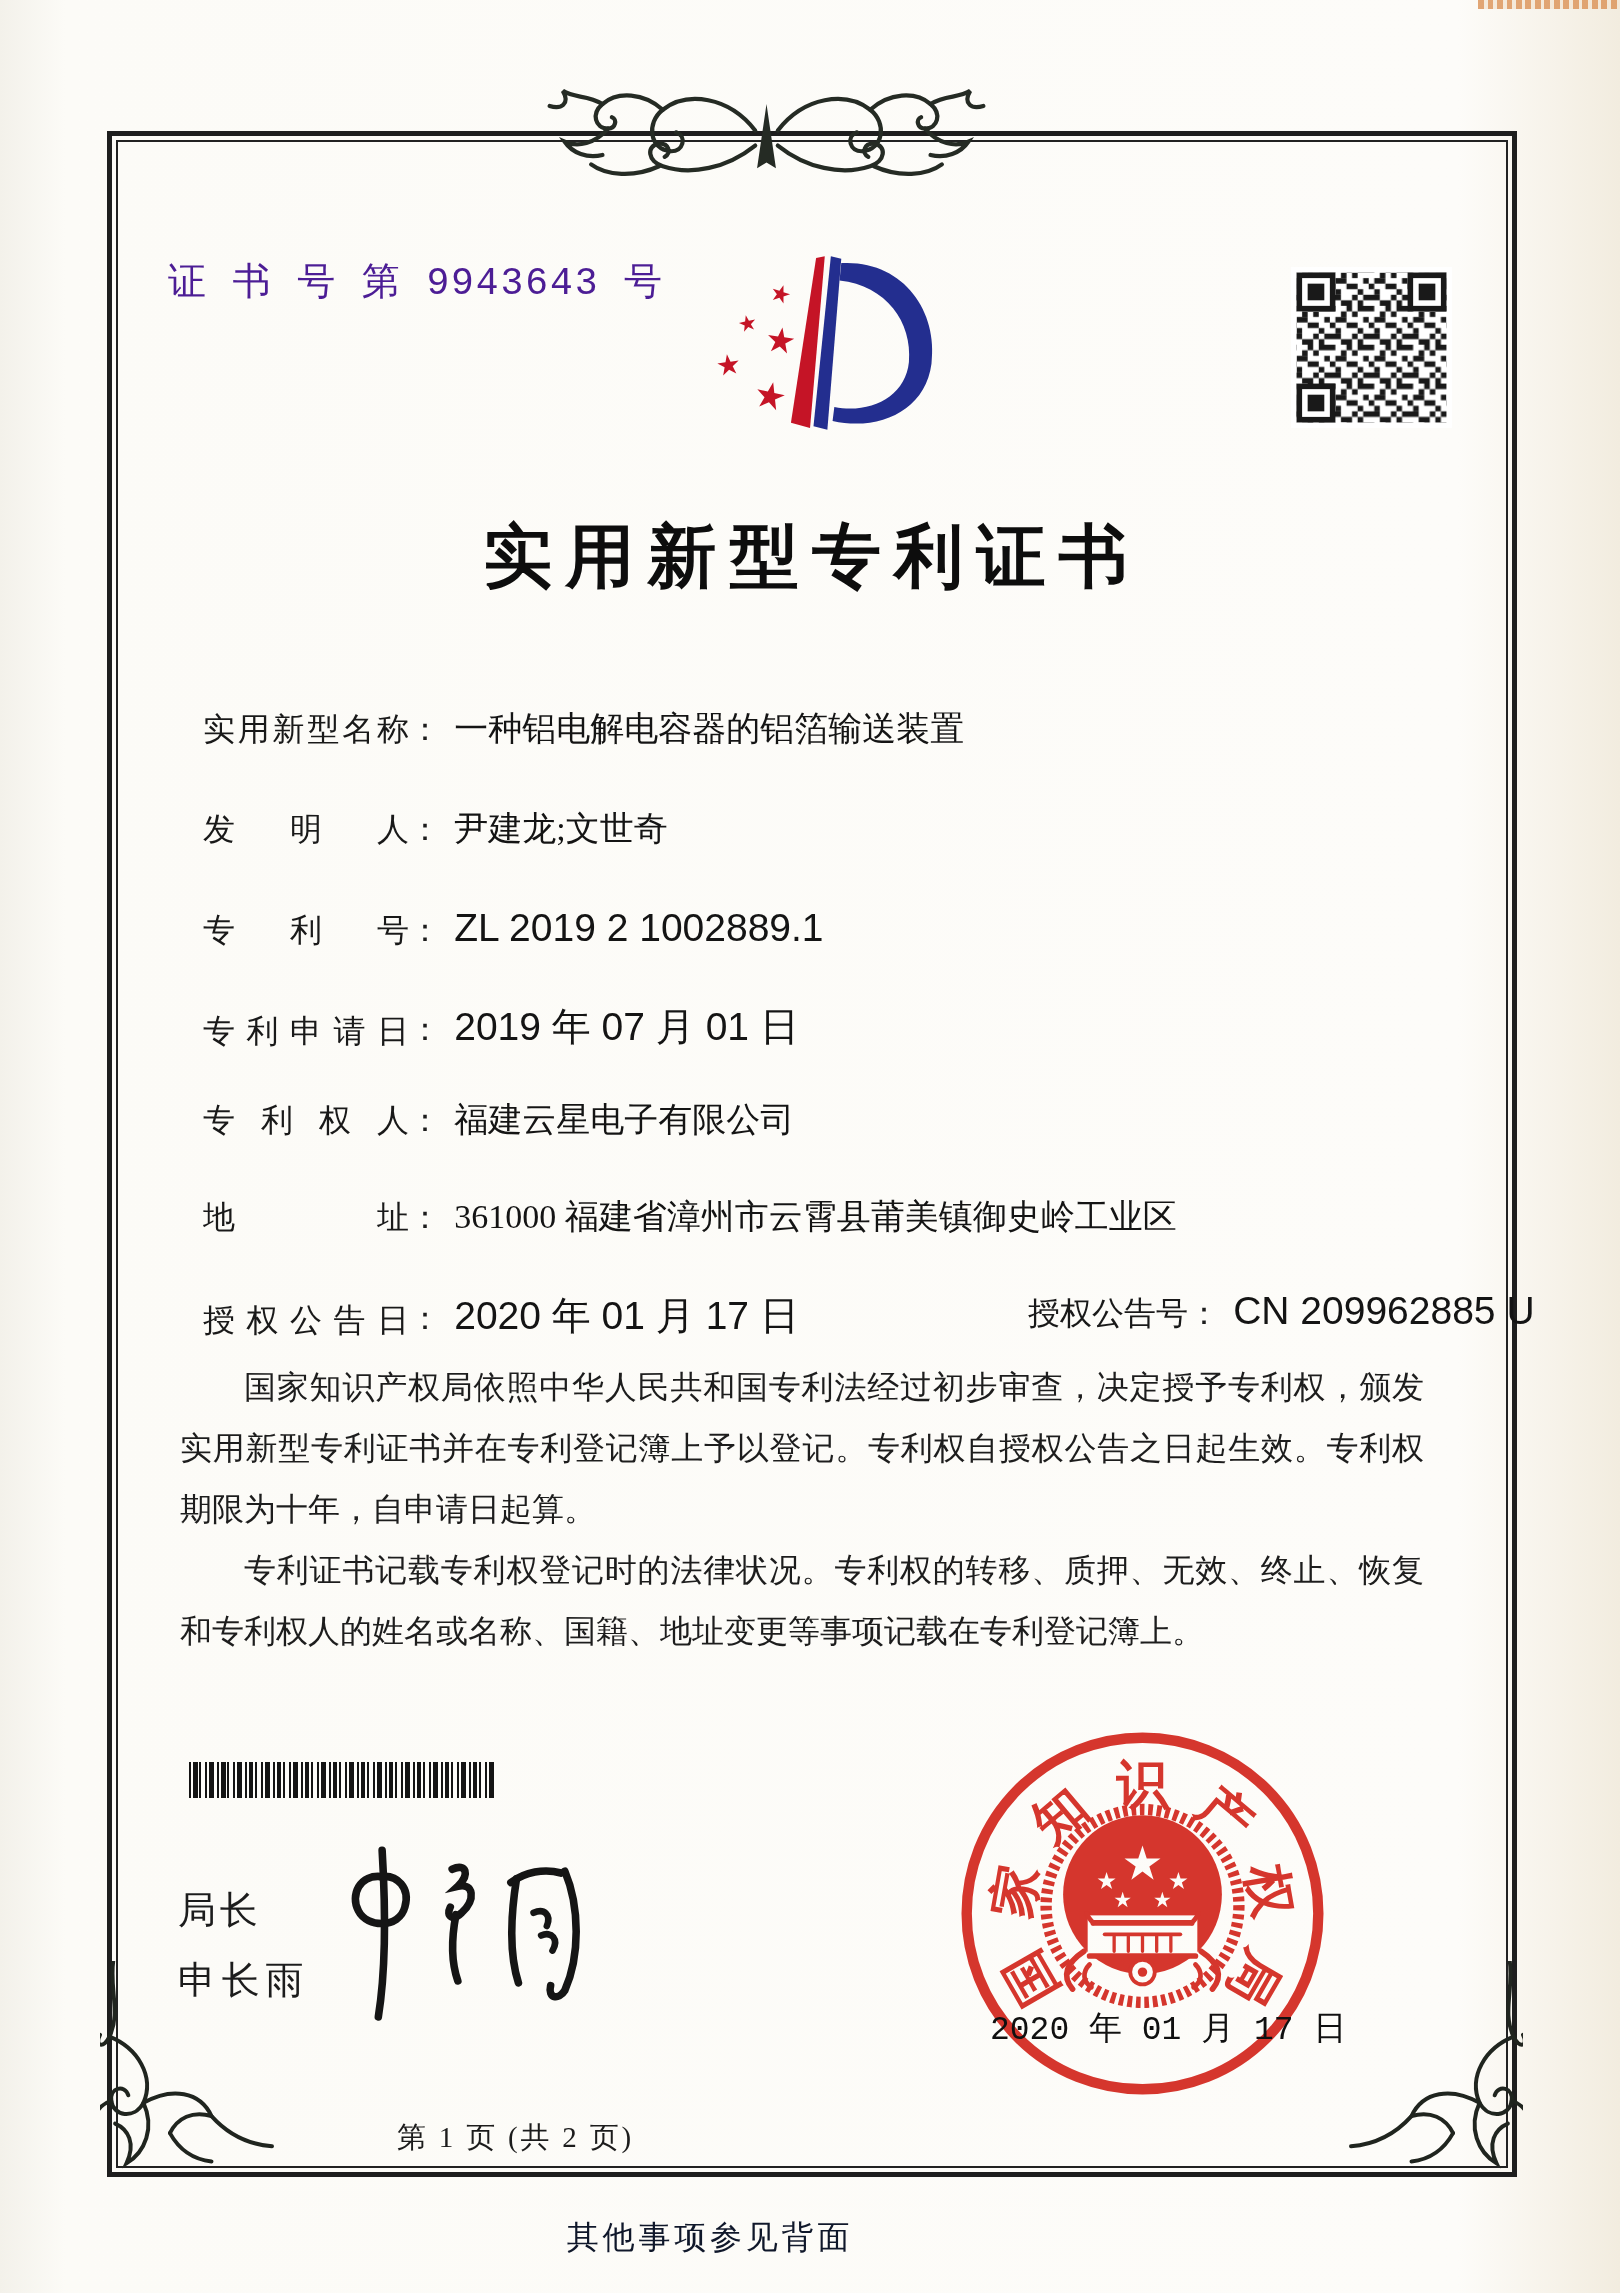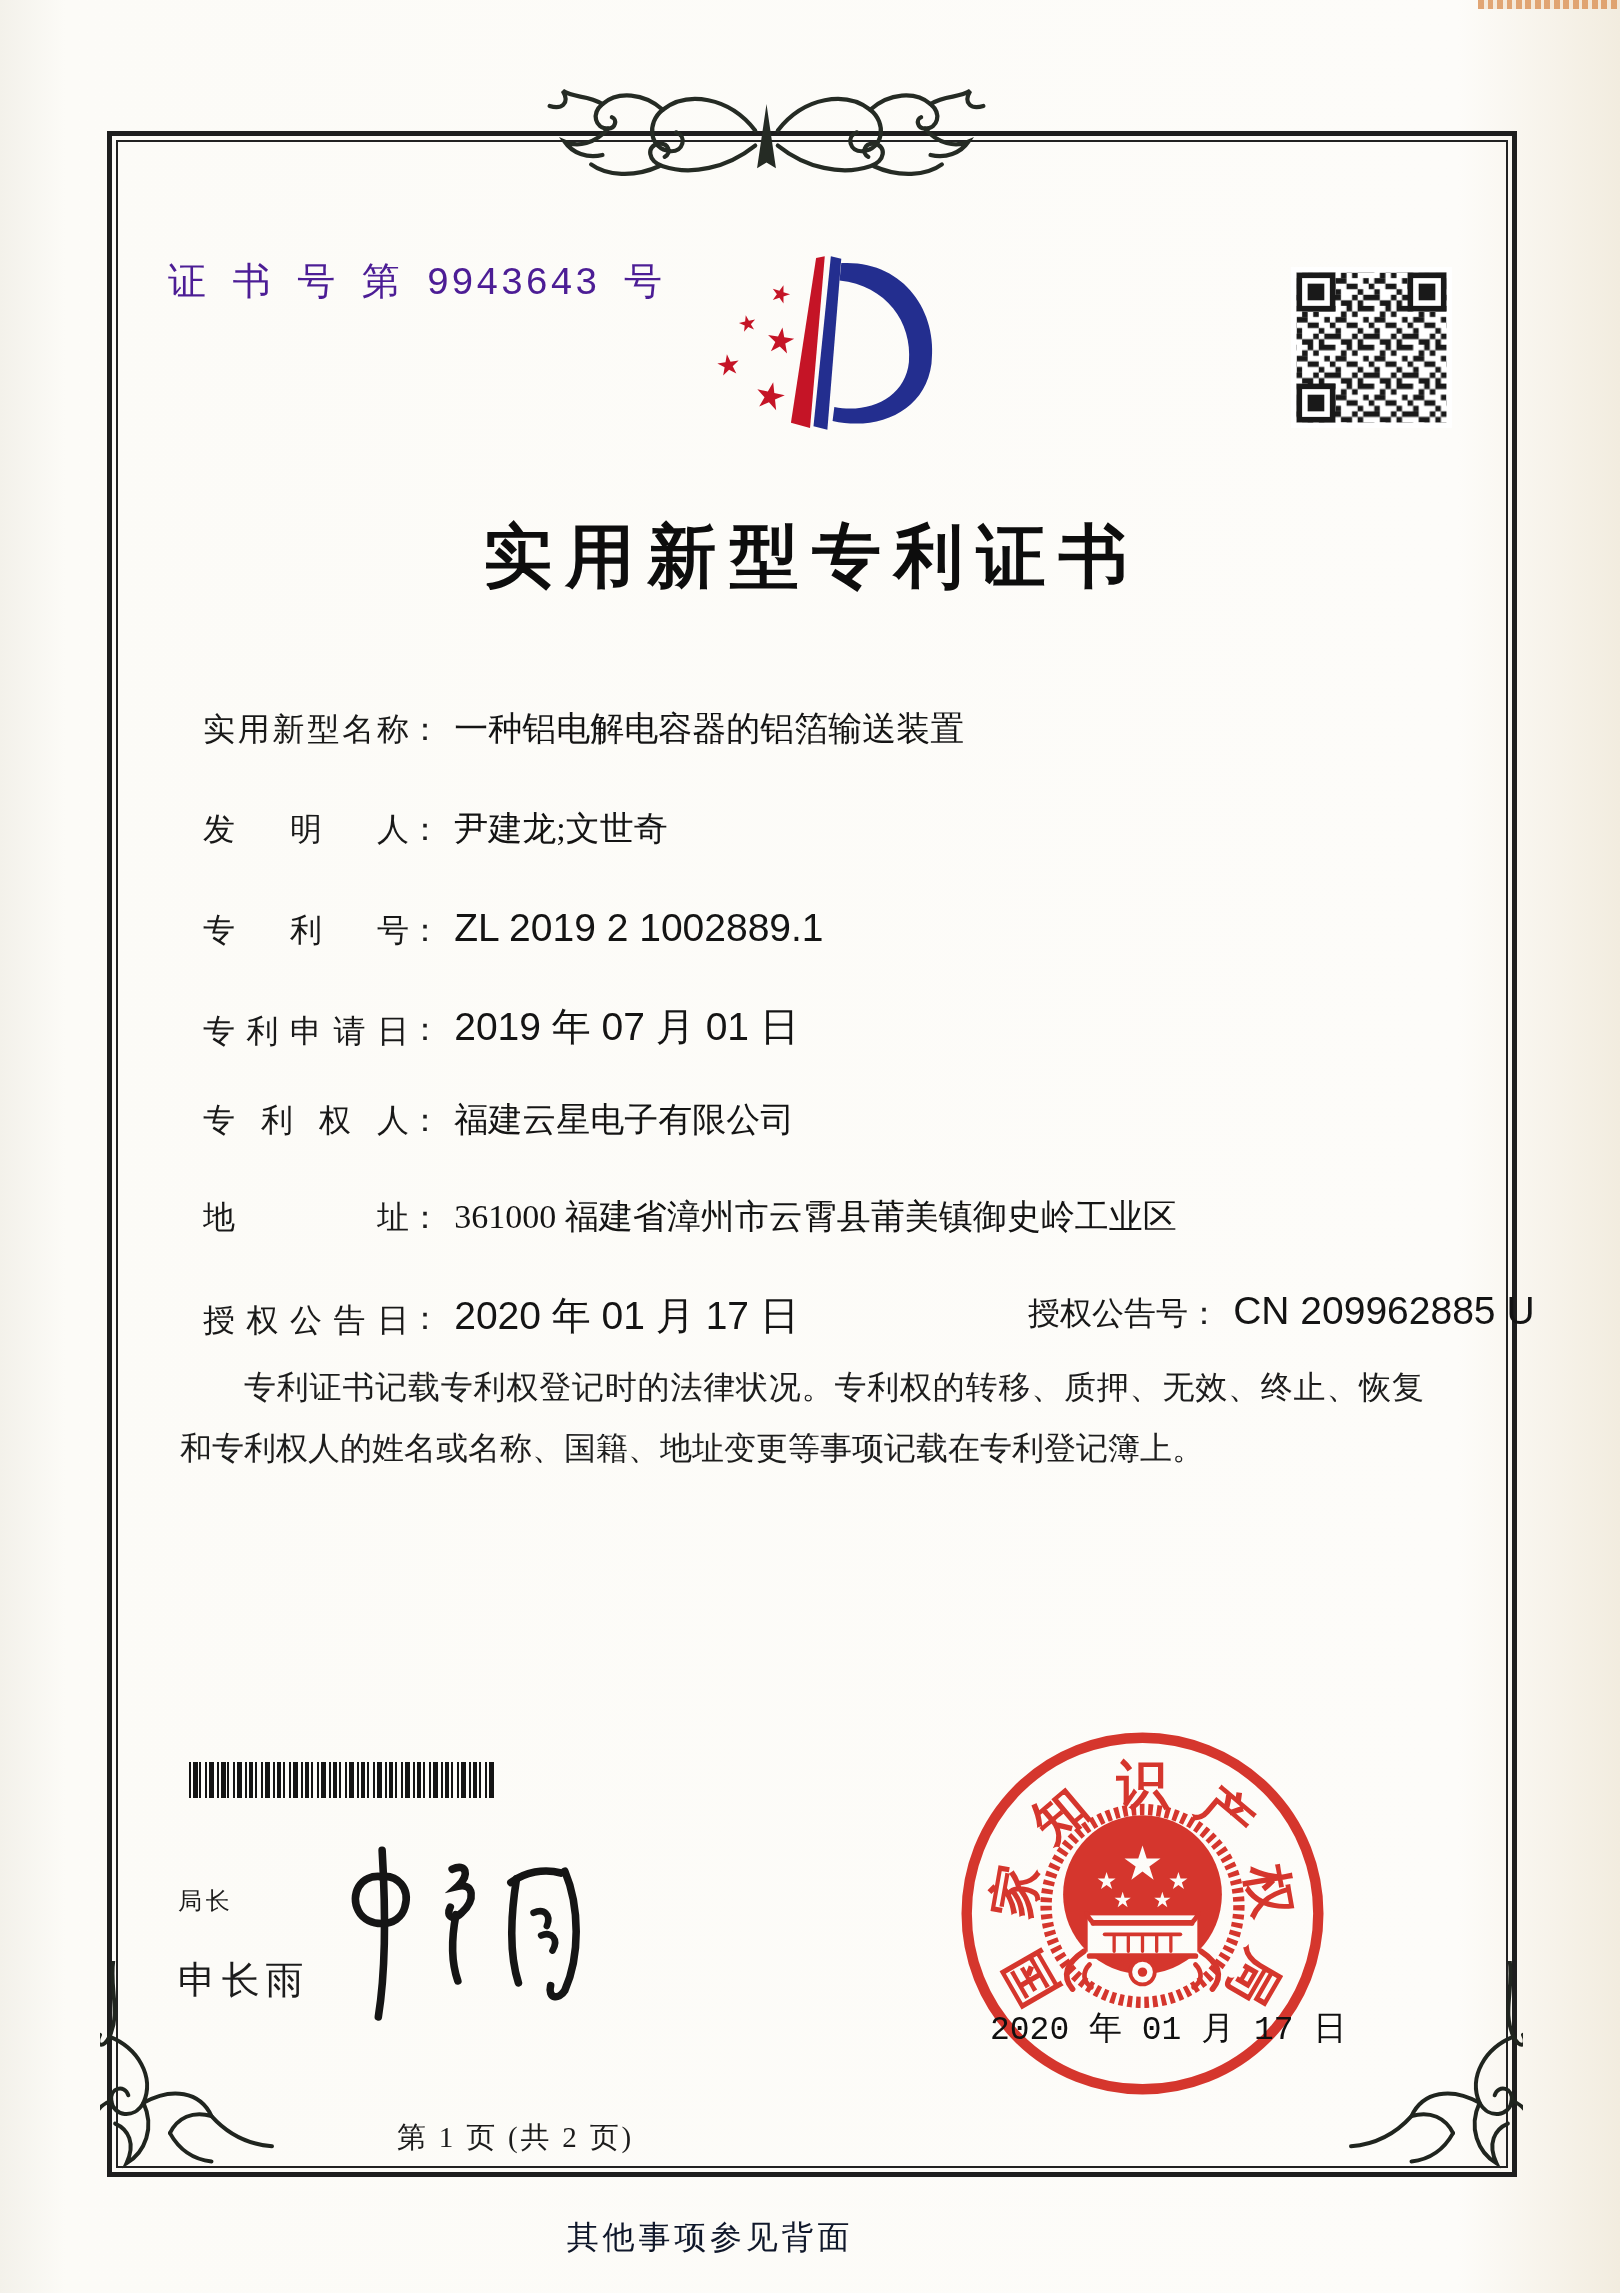--- a/index.html
+++ b/index.html
@@ -47,21 +47,21 @@
   .body-text p{margin:0;text-indent:2em;}
   
   .barcode{
     left:189px;top:1762px;width:305px;height:36px;
     background:repeating-linear-gradient(90deg,
       #141414 0 1.9px,#fdfcf9 1.9px 3.8px,#141414 3.8px 8.5px,#fdfcf9 8.5px 10.4px,
       #141414 10.4px 12.3px,#fdfcf9 12.3px 16px,#141414 16px 18px,#fdfcf9 18px 20px,
       #141414 20px 24.6px,#fdfcf9 24.6px 28px);
   }
   
-  .director-title{left:178px;top:1885px;font-size:24px;letter-spacing:3.8px;}
+  .director-title{left:178px;top:1885px;font-size:38px;letter-spacing:3.8px;}
   .director-name{left:178px;top:1955px;font-size:38px;letter-spacing:5.7px;font-family:Liberation Mono, monospace;}
   
   .seal{left:944px;top:1715px;width:397px;height:397px;opacity:.93;}
   .seal-date{
     left:990px;top:2006px;width:312px;text-align:center;font-size:33px;
     color:#101010;font-family:"Liberation Mono","Liberation Serif",monospace;white-space:pre;
     z-index:5;
   }
   
   .page-number{left:397px;top:2118px;width:606px;font-size:29px;letter-spacing:2.8px;}
@@ -205,20 +205,21 @@
   <span class="field-label">地址</span><span class="field-colon">：</span><span class="field-value">361000 福建省漳州市云霄县莆美镇御史岭工业区</span>
 </div>
 <div class="abs field-row" style="top:1289px;width:1315px;">
   <span class="field-label">授权公告日</span><span class="field-colon">：</span><span class="field-value mono">2020 年 01 月 17 日</span>
   <span class="abs grant-right">
     <span class="field-label">授权公告号</span><span class="field-colon">：</span><span class="field-value mono">CN 209962885 U</span>
   </span>
 </div>
 
 <div class="abs body-text">
+  <p>国家知识产权局依照中华人民共和国专利法经过初步审查，决定授予专利权，颁发实用新型专利证书并在专利登记簿上予以登记。专利权自授权公告之日起生效。专利权期限为十年，自申请日起算。</p>
   <p>专利证书记载专利权登记时的法律状况。专利权的转移、质押、无效、终止、恢复和专利权人的姓名或名称、国籍、地址变更等事项记载在专利登记簿上。</p>
 </div>
 
 <div class="abs barcode"></div>
 
 <div class="abs director-title">局长</div>
 <div class="abs director-name">申长雨</div>
 
 <svg class="abs" style="left:331px;top:1834px;" width="284" height="203" viewBox="0 0 300 200">
   <g stroke="#151515" stroke-width="8" fill="none" stroke-linecap="round">

